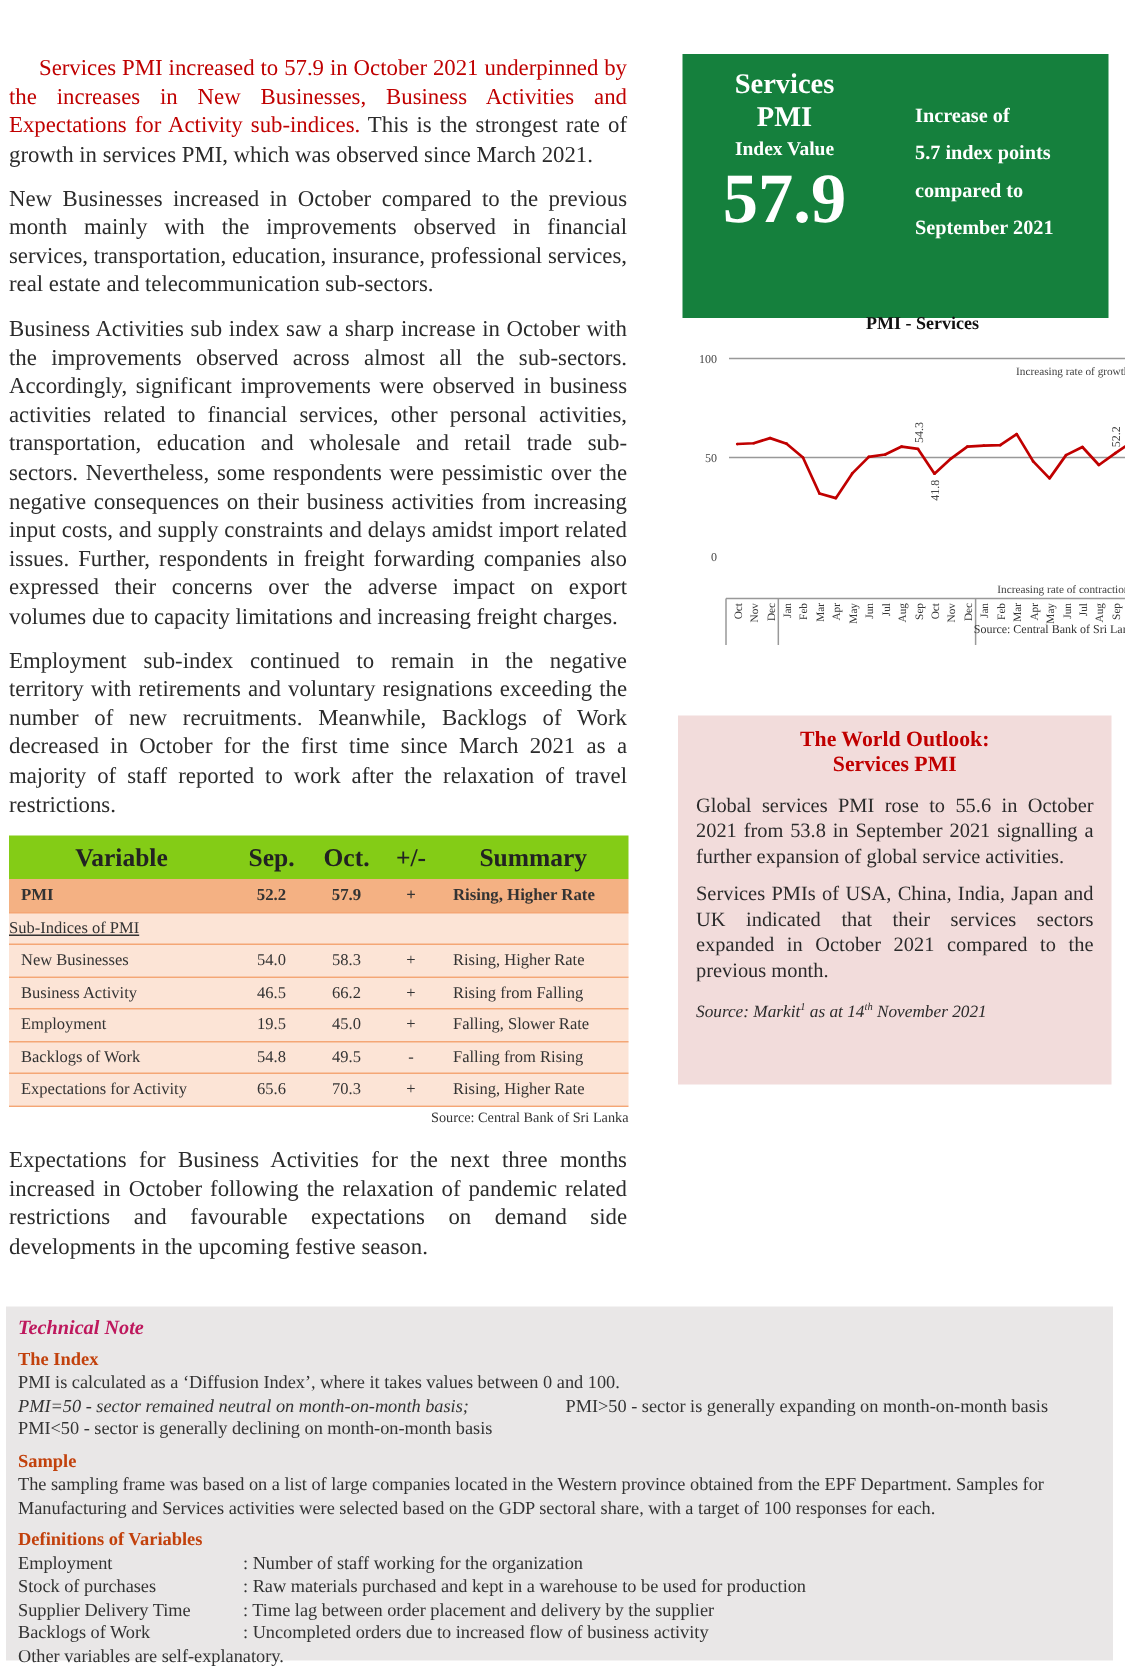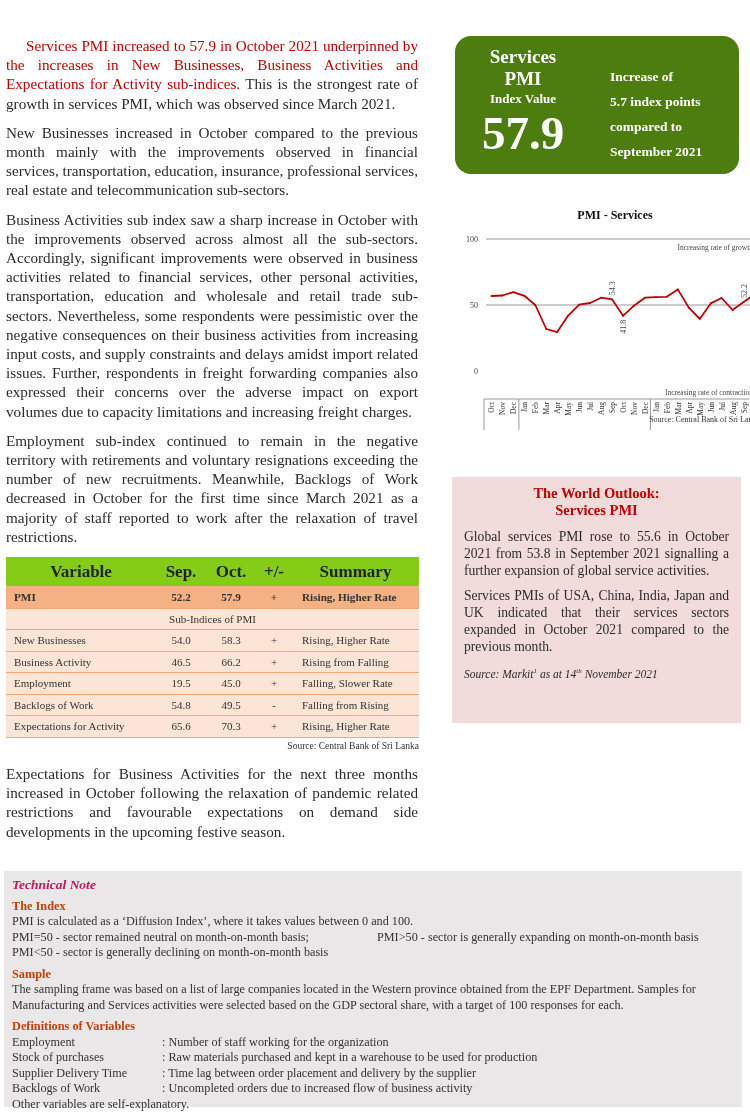--- a/index.html
+++ b/index.html
@@ -2,56 +2,56 @@
 <html><head>
 <meta charset="utf-8">
 <style>
   * { box-sizing: border-box; margin: 0; padding: 0; }
   html, body { width: 750px; height: 1113px; background: #ffffff; overflow: hidden; }
   body { font-family: "Liberation Serif", "DejaVu Serif", serif; color: #222; position: relative; }
   .left-col { position: absolute; left: 6px; top: 36px; width: 412px; }
   .para { font-size: 15.2px; line-height: 19.2px; text-align: justify; margin-bottom: 10px; color: #2b2b2b; }
   .para .lead { color: #c00000; font-weight: normal; margin-left: 20px; }
   
-  .pmi-box { position: absolute; left: 455px; top: 36px; width: 284px; height: 138px; background: #4d7c0f; color: #fff; border-radius: 16px; }
+  .pmi-box { position: absolute; left: 455px; top: 36px; width: 284px; height: 176px; background: #15803d; color: #fff; }
   .pmi-box .lcol { position: absolute; left: 20px; top: 10px; width: 96px; text-align: center; font-weight: bold; }
   .pmi-box .t1 { font-size: 19px; line-height: 22px; }
   .pmi-box .t2 { font-size: 19px; line-height: 22px; }
   .pmi-box .t3 { font-size: 13px; line-height: 16px; margin-top: 1px; }
   .pmi-box .big { font-size: 47px; line-height: 52px; font-weight: bold; }
   .pmi-box .rcol { position: absolute; left: 155px; top: 28px; width: 125px; font-size: 13.5px; line-height: 25px; font-weight: bold; }
   
   .chart-wrap { position: absolute; left: 460px; top: 200px; width: 310px; height: 230px; }
   .chart-title { position: absolute; left: 0; top: 8px; width: 310px; text-align: center; font-weight: bold; font-size: 12px; font-family: "Liberation Serif", serif; color: #111; }
   svg text { font-family: "Liberation Serif", serif; }
   
   .tbl-wrap { position: absolute; left: 6px; top: 557px; width: 413px; }
   table { width: 100%; border-collapse: collapse; font-size: 11px; }
   th { background: #84cc16; font-weight: bold; height: 29px; font-size: 17px; color: #222; }
   td { background: #fce4d6; height: 21.5px; border-bottom: 1.5px solid #f4a675; color: #333; }
   tr.pmi-row td { background: #f4b183; font-weight: bold; height: 22px; font-size: 11.2px; border-bottom: 1.5px solid #f4a675; }
   td.c, th.c { text-align: center; }
   td.l { padding-left: 8px; }
   td.s { padding-left: 10px; }
-  td.sub { text-align: center; }
+  td.sub { text-align: left; text-decoration: underline; }
   .tbl-src { text-align: right; font-size: 9.5px; margin-top: 3px; color: #333; }
   
   .world { position: absolute; left: 452px; top: 477px; width: 289px; height: 246px; background: #f2dcdb; padding: 8px 12px; }
   .world h3 { color: #c00000; text-align: center; font-size: 14.5px; line-height: 17px; font-weight: bold; margin-bottom: 9px; }
   .world p { font-size: 13.6px; line-height: 17px; text-align: justify; margin-bottom: 8px; color: #2b2b2b; }
   .world .src { font-style: italic; font-size: 11.5px; }
   .world sup { font-size: 7px; }
   
   .tech { position: absolute; left: 4px; top: 871px; width: 738px; height: 236px; background: #e9e7e7; padding: 6px 8px; font-size: 12.2px; line-height: 15.5px; color: #333; }
   .tech h4 { font-style: italic; font-weight: bold; font-size: 13.5px; margin-bottom: 6px; color: #be185d; }
   .tech h5 { font-weight: bold; font-size: 12.3px; margin-top: 4px; color: #c2410c; }
   .tech .row { display: flex; }
   .tech .row .k { width: 150px; }
   .tech .pair { display: flex; }
-  .tech .pair span:first-child { width: 365px; }
+  .tech .pair span:first-child { width: 365px; font-style: italic; }
 </style>
 </head>
 <body>
 
 <div class="left-col">
   <p class="para"><span class="lead">Services PMI increased to 57.9 in October 2021 underpinned by the increases in New Businesses, Business Activities and Expectations for Activity sub-indices.</span><span> This is the strongest rate of growth in services PMI, which was observed since March 2021.</span></p>
   <p class="para">New Businesses increased in October compared to the previous month mainly with the improvements observed in financial services, transportation, education, insurance, professional services, real estate and telecommunication sub-sectors.</p>
   <p class="para">Business Activities sub index saw a sharp increase in October with the improvements observed across almost all the sub-sectors. Accordingly, significant improvements were observed in business activities related to financial services, other personal activities, transportation, education and wholesale and retail trade sub-sectors. Nevertheless, some respondents were pessimistic over the negative consequences on their business activities from increasing input costs, and supply constraints and delays amidst import related issues. Further, respondents in freight forwarding companies also expressed their concerns over the adverse impact on export volumes due to capacity limitations and increasing freight charges.</p>
   <p class="para">Employment sub-index continued to remain in the negative territory with retirements and voluntary resignations exceeding the number of new recruitments. Meanwhile, Backlogs of Work decreased in October for the first time since March 2021 as a majority of staff reported to work after the relaxation of travel restrictions.</p>
 </div>

